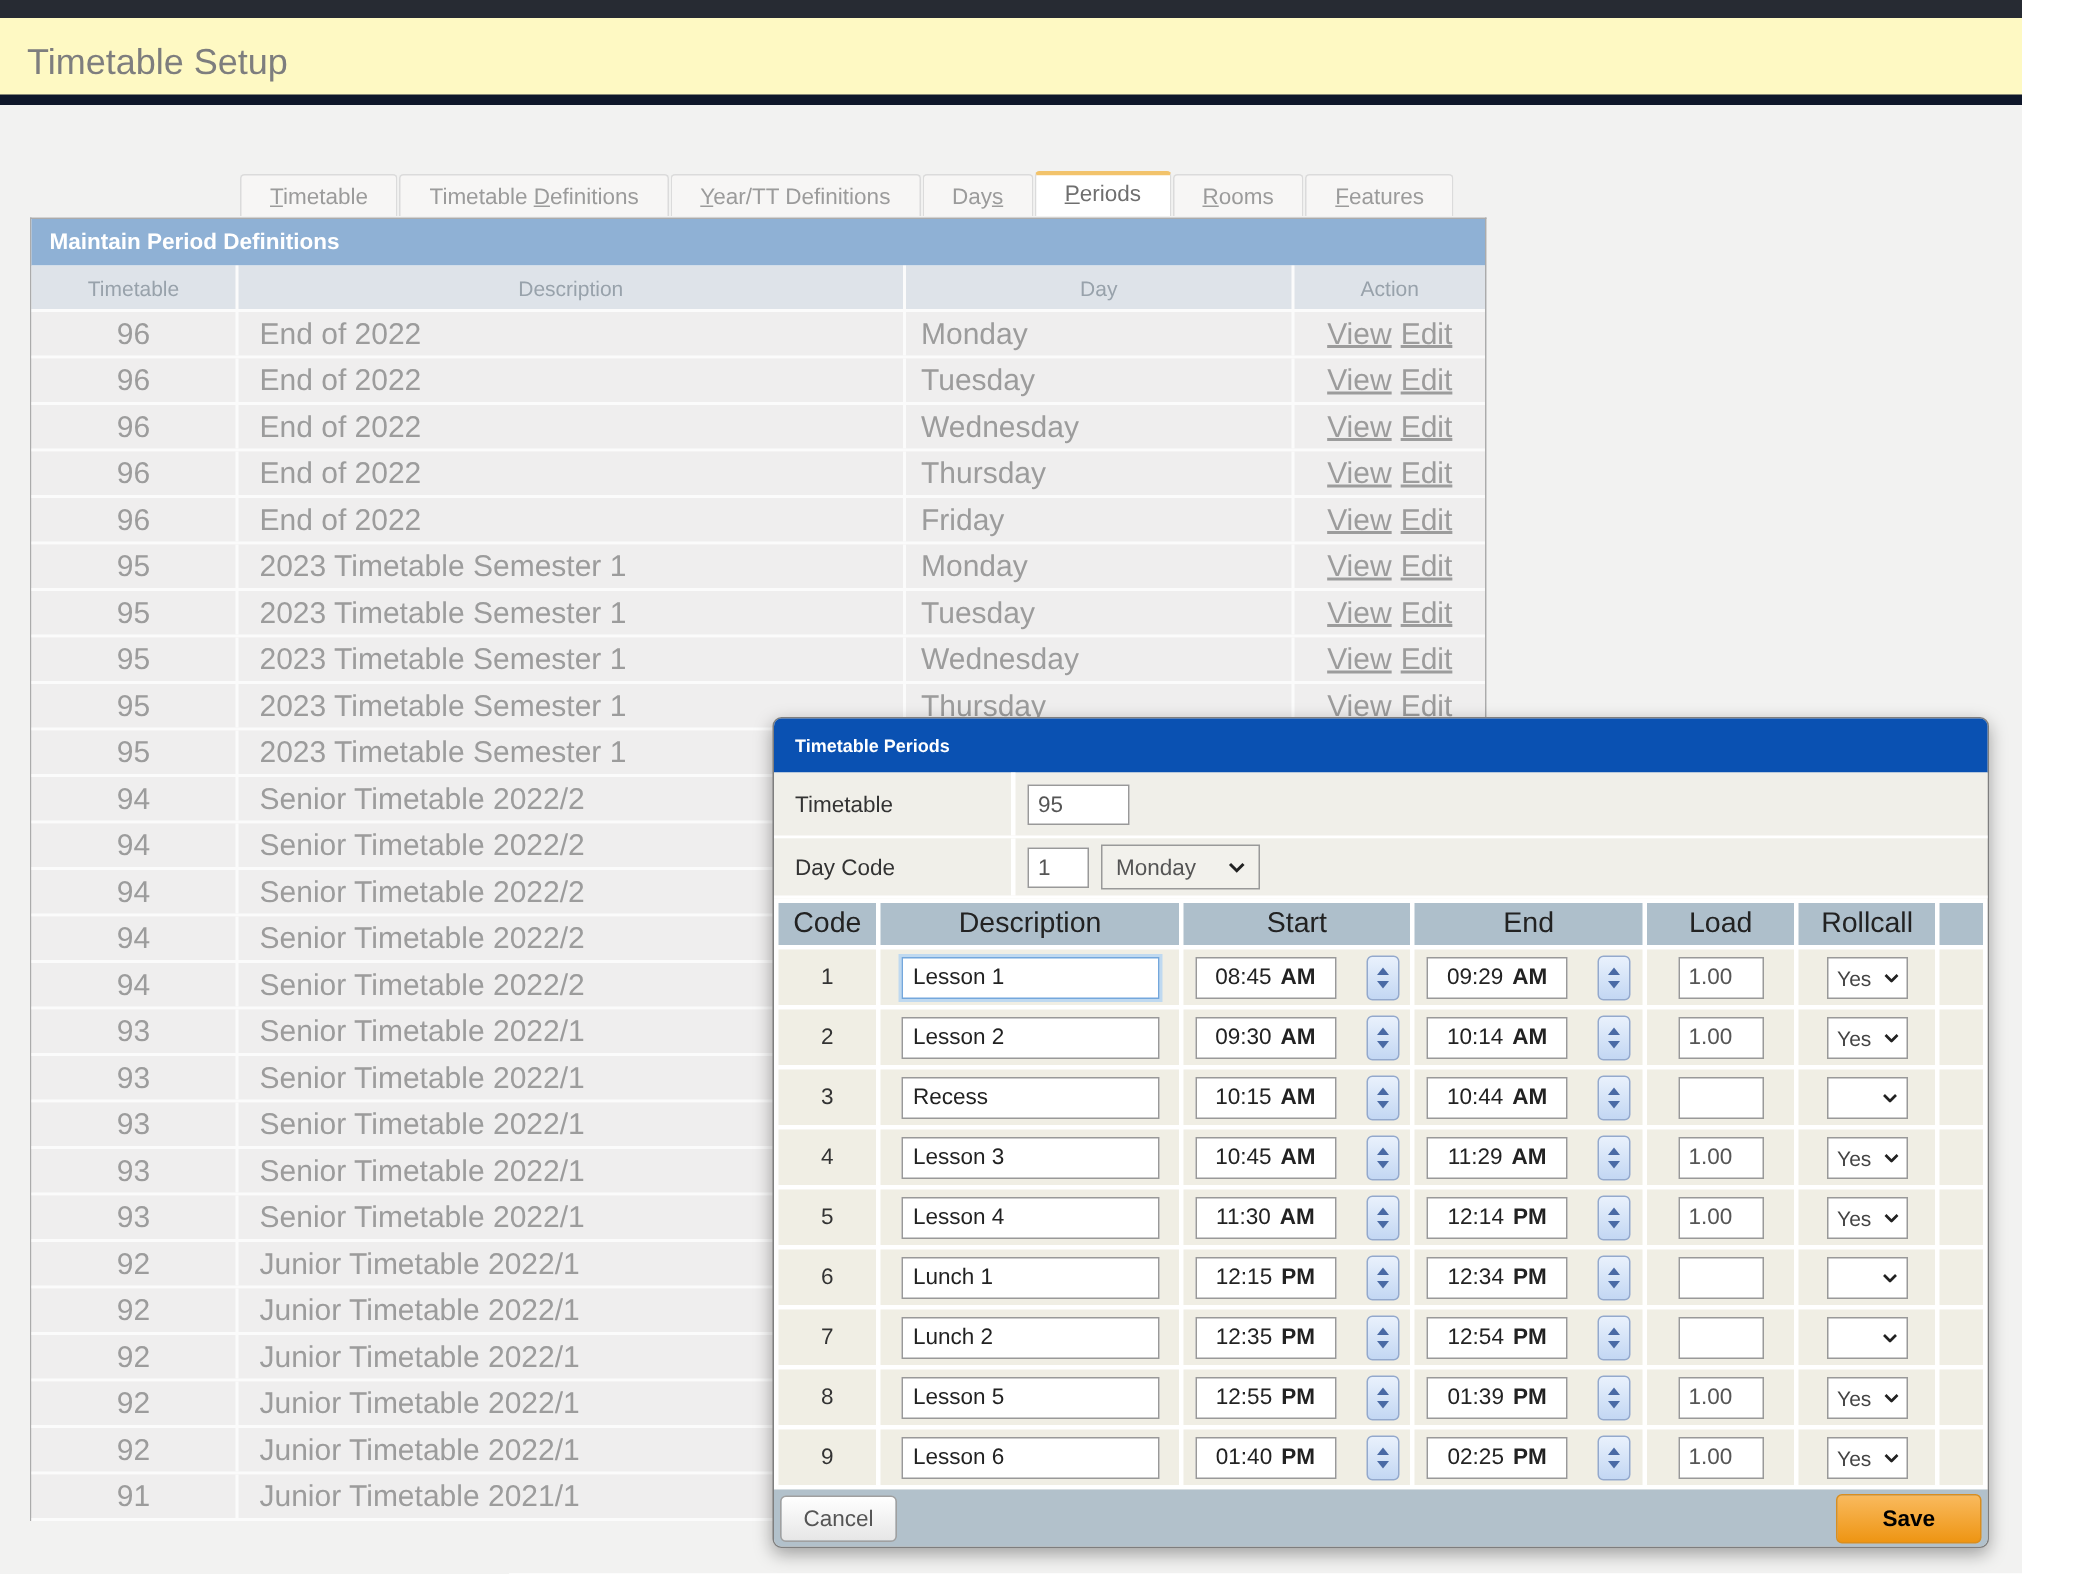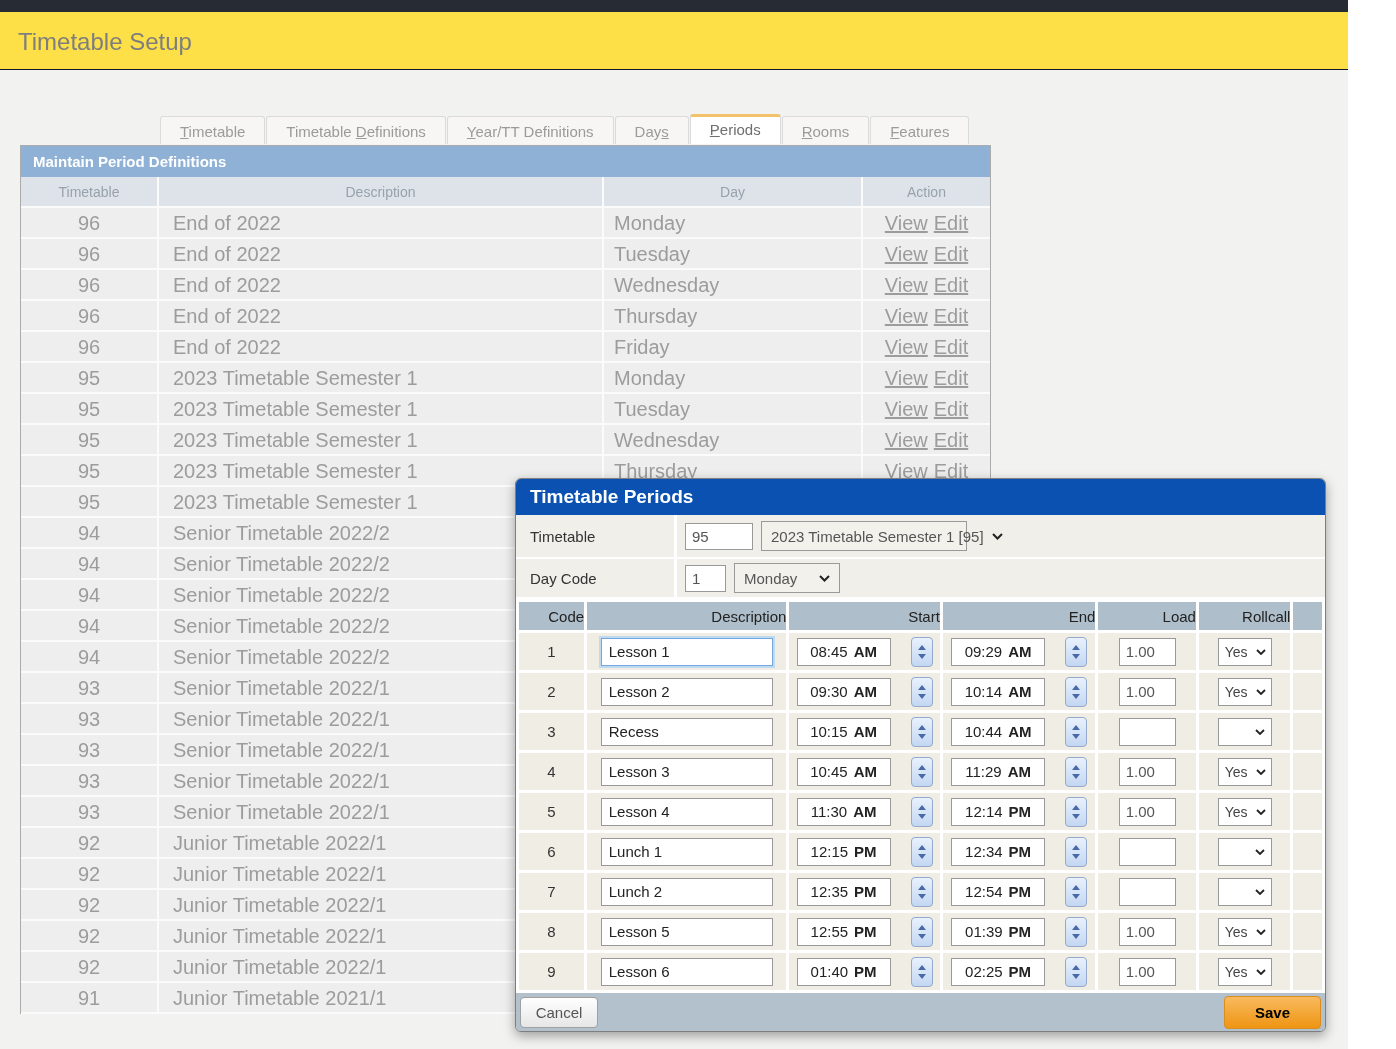--- a/index.html
+++ b/index.html
@@ -5,21 +5,21 @@
   * { margin:0; padding:0; box-sizing:border-box; }
   html,body { width:1396px; height:1049px; }
   body {
     background:#FFFFFF;
     font-family:"Liberation Sans", sans-serif;
     position:relative;
     overflow:hidden;
   }
   .app { position:absolute; left:0; top:0; width:1348px; height:1049px; background:#F2F2F1; }
   .topbar { height:12px; background:#272B33; }
-  .page-header { height:58px; background:#fde047; border-bottom:1px solid #0f172a; }
+  .page-header { height:58px; background:#fef9c3; border-bottom:7px solid #0f172a; }
   .page-title { font-size:24px; color:#7E7E7E; padding:16px 0 0 18px; }
 
   
   .tabs { position:absolute; left:160px; top:114px; display:flex; align-items:flex-end; }
   .tab {
     background:#F7F6F5; border:1px solid #DBDBDB; border-bottom:none;
     border-radius:3px 3px 0 0; padding:6px 19px 5px 19px; font-size:15px;
     color:#9B9B9B; margin-right:1px; height:28px; white-space:nowrap; cursor:pointer;
   }
   .tab.active {
@@ -47,21 +47,21 @@
   .thead-row .c-desc, .thead-row .c-day { text-align:center; padding-left:0; }
   .act-link { color:#9C9C9C; text-decoration:underline; cursor:pointer; margin:0 3px; }
 
   
   .modal {
     position:absolute; left:515px; top:478px; width:811px;
     background:#F2F1EC; border:1px solid #7E7E7E; border-radius:6px;
     box-shadow:0 4px 12px rgba(0,0,0,0.35); z-index:10;
   }
   .modal-title {
-    background:#0A51B2; color:#FFFFFF; font-weight:bold; font-size:19px;
+    background:#0A51B2; color:#FFFFFF; font-weight:bold; font-size:12px;
     height:36px; line-height:36px; padding-left:14px; border-radius:5px 5px 0 0;
   }
   .field-row { display:flex; align-items:stretch; background:#F0EFE9; border-bottom:2px solid #FFFFFF; }
   .field-row.r1 { height:44px; }
   .field-row.r2 { height:40px; }
   .field-label { width:158px; padding-left:14px; font-size:15px; color:#333333; display:flex; align-items:center; }
   .field-body { flex:1; border-left:3px solid #FFFFFF; padding:0 8px; display:flex; align-items:center; gap:8px; }
   .txt-input { border:1px solid #999999; background:#FFFFFF; font-size:15px; color:#555555; padding:0 6px; font-family:"Liberation Sans",sans-serif; }
   .ti-code { width:68px; height:27px; }
   .ti-day  { width:41px; height:27px; }
@@ -71,22 +71,22 @@
     font-size:15px; color:#555555; gap:8px; cursor:pointer; white-space:nowrap;
   }
   .sel-timetable { width:206px; }
   .sel-day { width:106px; }
   .chev { flex:none; }
 
   
   .grid-wrap { background:#FFFFFF; }
   table.grid { border-collapse:separate; border-spacing:3px 3px; width:100%; }
   table.grid th {
-    background:#AEBFCB; font-weight:normal; font-size:15px; color:#222222;
-    height:28px; text-align:right;
+    background:#AEBFCB; font-weight:normal; font-size:19px; color:#222222;
+    height:28px; text-align:center;
   }
   table.grid td { background:#F0EEE4; height:37px; text-align:center; vertical-align:middle; font-size:15px; color:#333333; }
   .desc-input { width:172px; height:28px; border:1px solid #999999; background:#FFF; font-size:15px; color:#222222; padding:0 7px; font-family:"Liberation Sans",sans-serif; }
   .desc-input.focused { border:1px solid #74A7DC; box-shadow:0 0 0 2px #BFD9F0; }
   .time-wrap { display:inline-flex; align-items:center; gap:20px; }
   .time-box {
     width:94px; height:28px; border:1px solid #999999; background:#FFFFFF;
     display:inline-flex; align-items:center; justify-content:center; gap:6px;
     font-size:15px; color:#222222; cursor:text;
   }
@@ -349,26 +349,20 @@
       </div>
   </div>
 
   <div class="modal">
     <div class="modal-title">Timetable Periods</div>
 
     <div class="field-row r1">
       <div class="field-label">Timetable</div>
       <div class="field-body">
         <input class="txt-input ti-code" value="95" style="">
-        <div class="fake-select sel-timetable">
-          <span>2023 Timetable Semester 1 [95]</span>
-          <svg class="chev" width="11" height="7" viewBox="0 0 11 7">
-              <polyline points="1,1 5.5,5.5 10,1" fill="none" stroke="#222" stroke-width="2"></polyline>
-            </svg>
-        </div>
       </div>
     </div>
 
     <div class="field-row r2">
       <div class="field-label">Day Code</div>
       <div class="field-body">
         <input class="txt-input ti-day" value="1" style="">
         <div class="fake-select sel-day">
           <span>Monday</span>
           <svg class="chev" width="11" height="7" viewBox="0 0 11 7">

